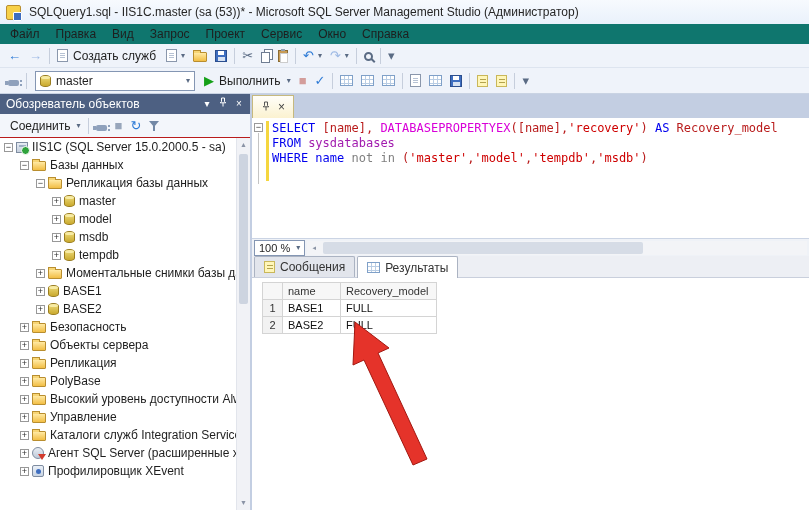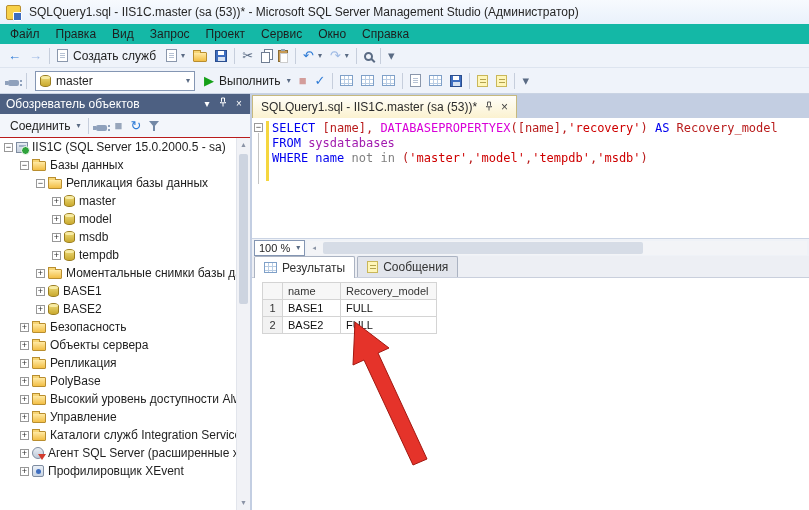--- a/index.html
+++ b/index.html
@@ -4,21 +4,21 @@
 <style>
   *{box-sizing:border-box;margin:0;padding:0}
   body{margin:0;background:#9AA7BF;font-family:"Liberation Sans",sans-serif}
   .window{position:relative;width:809px;height:510px;background:#C3CEE2;overflow:hidden;font-size:12px;color:#1E1E1E}
 
   
   .titlebar{position:absolute;left:0;top:0;right:0;height:24px;background:linear-gradient(#F7FAFE,#E9F1FB);display:flex;align-items:center;padding-left:6px}
   .app-icon{width:15px;height:15px;margin-right:8px;background:linear-gradient(135deg,#F7D14A 60%,#E2A93B);border:1px solid #B98E2F;border-radius:2px;position:relative}
   .app-icon::after{content:"";position:absolute;right:-2px;bottom:-2px;width:7px;height:7px;background:#3E6EC0;border-radius:1px;border:1px solid #fff}
   .title-text{font-size:12px;color:#262626;white-space:nowrap}
-  .menubar{position:absolute;left:0;top:24px;right:0;height:20px;background:#14b8a6;display:flex;align-items:center;padding-left:2px}
+  .menubar{position:absolute;left:0;top:24px;right:0;height:20px;background:#0f766e;display:flex;align-items:center;padding-left:2px}
   .menu-item{padding:2px 8px;cursor:default}
   .tb1{position:absolute;left:0;top:44px;right:0;height:24px;background:#EFF3FA;border-bottom:1px solid #DDE4EF;display:flex;align-items:center;padding-left:4px}
   .tb2{position:absolute;left:0;top:68px;right:0;height:26px;background:#EFF3FA;border-bottom:1px solid #C9D3E3;display:flex;align-items:center;padding-left:4px}
   .tbtn{height:20px;display:flex;align-items:center;padding:0 3px;gap:3px;border:1px solid transparent;border-radius:2px;white-space:nowrap}
   .gicon{font-size:13px;line-height:18px}
   .tlabel2{font-size:12px;margin:0 2px}
   .caret{font-size:8px;color:#5A6B84;margin-left:1px}
   .tsep{width:1px;height:16px;background:#C6CEDC;margin:0 3px;flex:0 0 auto}
   .dim{opacity:.5}
   .combo{height:20px;width:160px;background:#fff;border:1px solid #8496B3;display:flex;align-items:center;padding:0 4px;gap:5px;margin:0 5px}
@@ -355,21 +355,20 @@
     <div class="oe-scroll">
       <div class="sarrow">▲</div>
       <div class="sthumb"></div>
       <div class="sarrow sdown">▼</div>
     </div>
   </div>
 
   <div class="doc">
     <div class="tabstrip">
       <div class="doc-tab">
-        <span>SQLQuery1.sql - IIS1C.master (sa (53))*</span>
         <span class="tab-pin"><svg width="10" height="10" viewBox="0 0 10 10">
               <path d="M3.5 1h3v3.5l1.3 1.3H2.2l1.3-1.3zM5 5.8V9.5" stroke="#555" fill="none" stroke-width="1"></path>
             </svg></span>
         <span class="tab-x">×</span>
       </div>
     </div>
 
     <div class="editor">
       <div class="fold-box">−</div>
       <div class="outline-line"></div>
@@ -386,27 +385,27 @@
         <span>100 %</span>
         <span class="caret">▾</span>
       </div>
       <div class="hscroll">
         <div class="hs-left">◂</div>
         <div class="hs-thumb"></div>
       </div>
     </div>
 
     <div class="results-tabs">
+      <div class="rtab">
+        <span class="cicon i-note"></span>
+        <span>Сообщения</span>
+      </div>
       <div class="rtab active">
         <span class="cicon i-grid"></span>
         <span>Результаты</span>
-      </div>
-      <div class="rtab">
-        <span class="cicon i-note"></span>
-        <span>Сообщения</span>
       </div>
     </div>
 
     <div class="results-pane">
       <table class="grid">
         <thead>
             <tr id="grid-head">
               <th style="width: 20px;"></th>
               <th style="width: 58px;">name</th>
               <th style="width: 96px;">Recovery_model</th>

